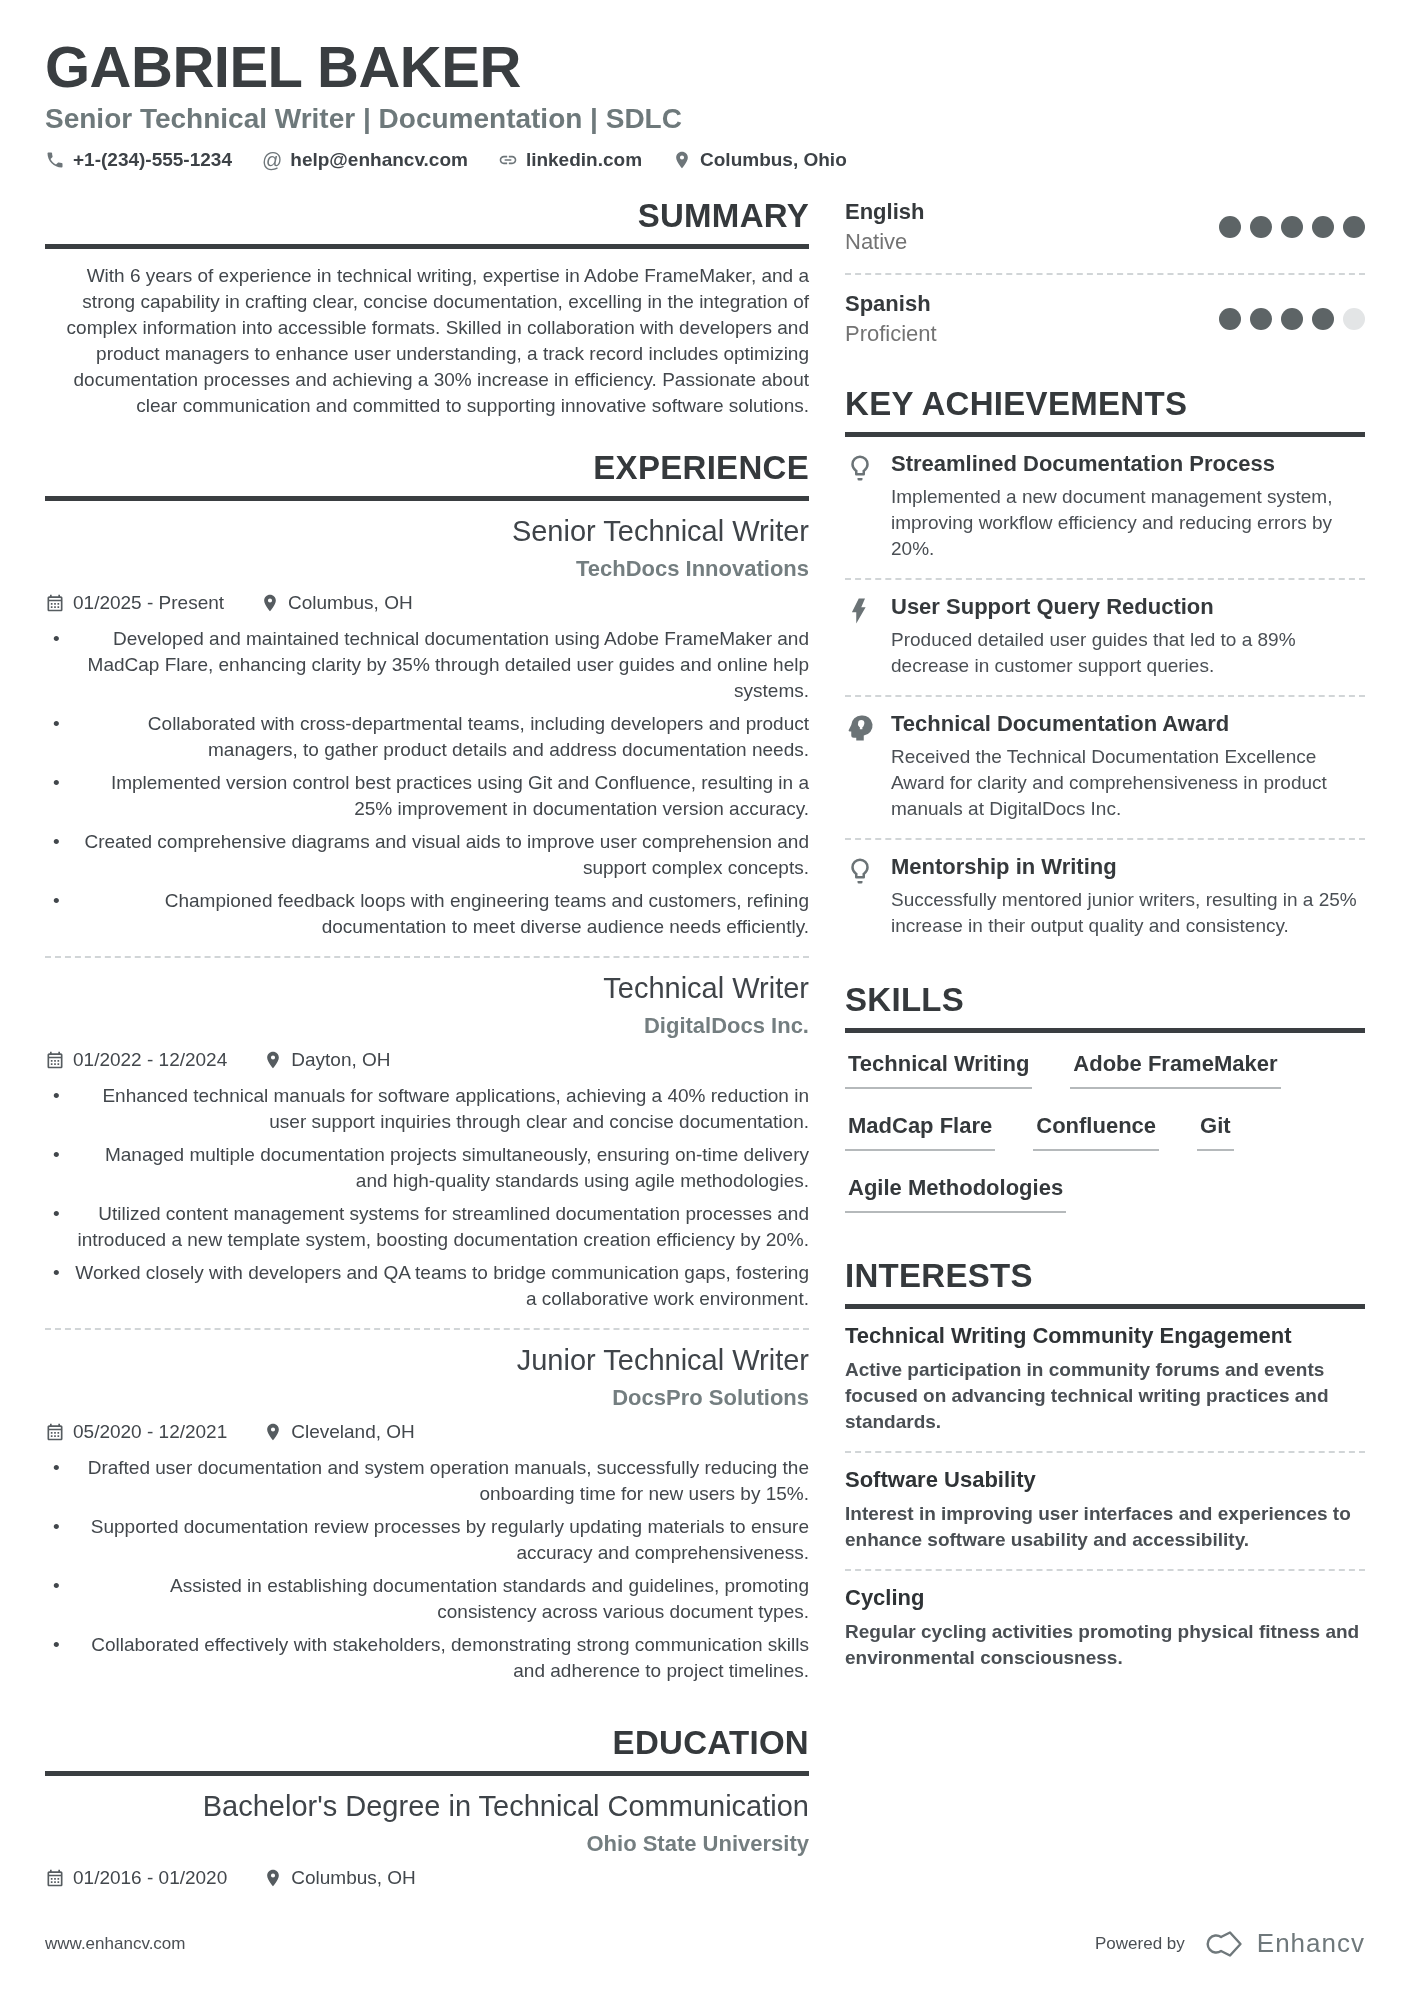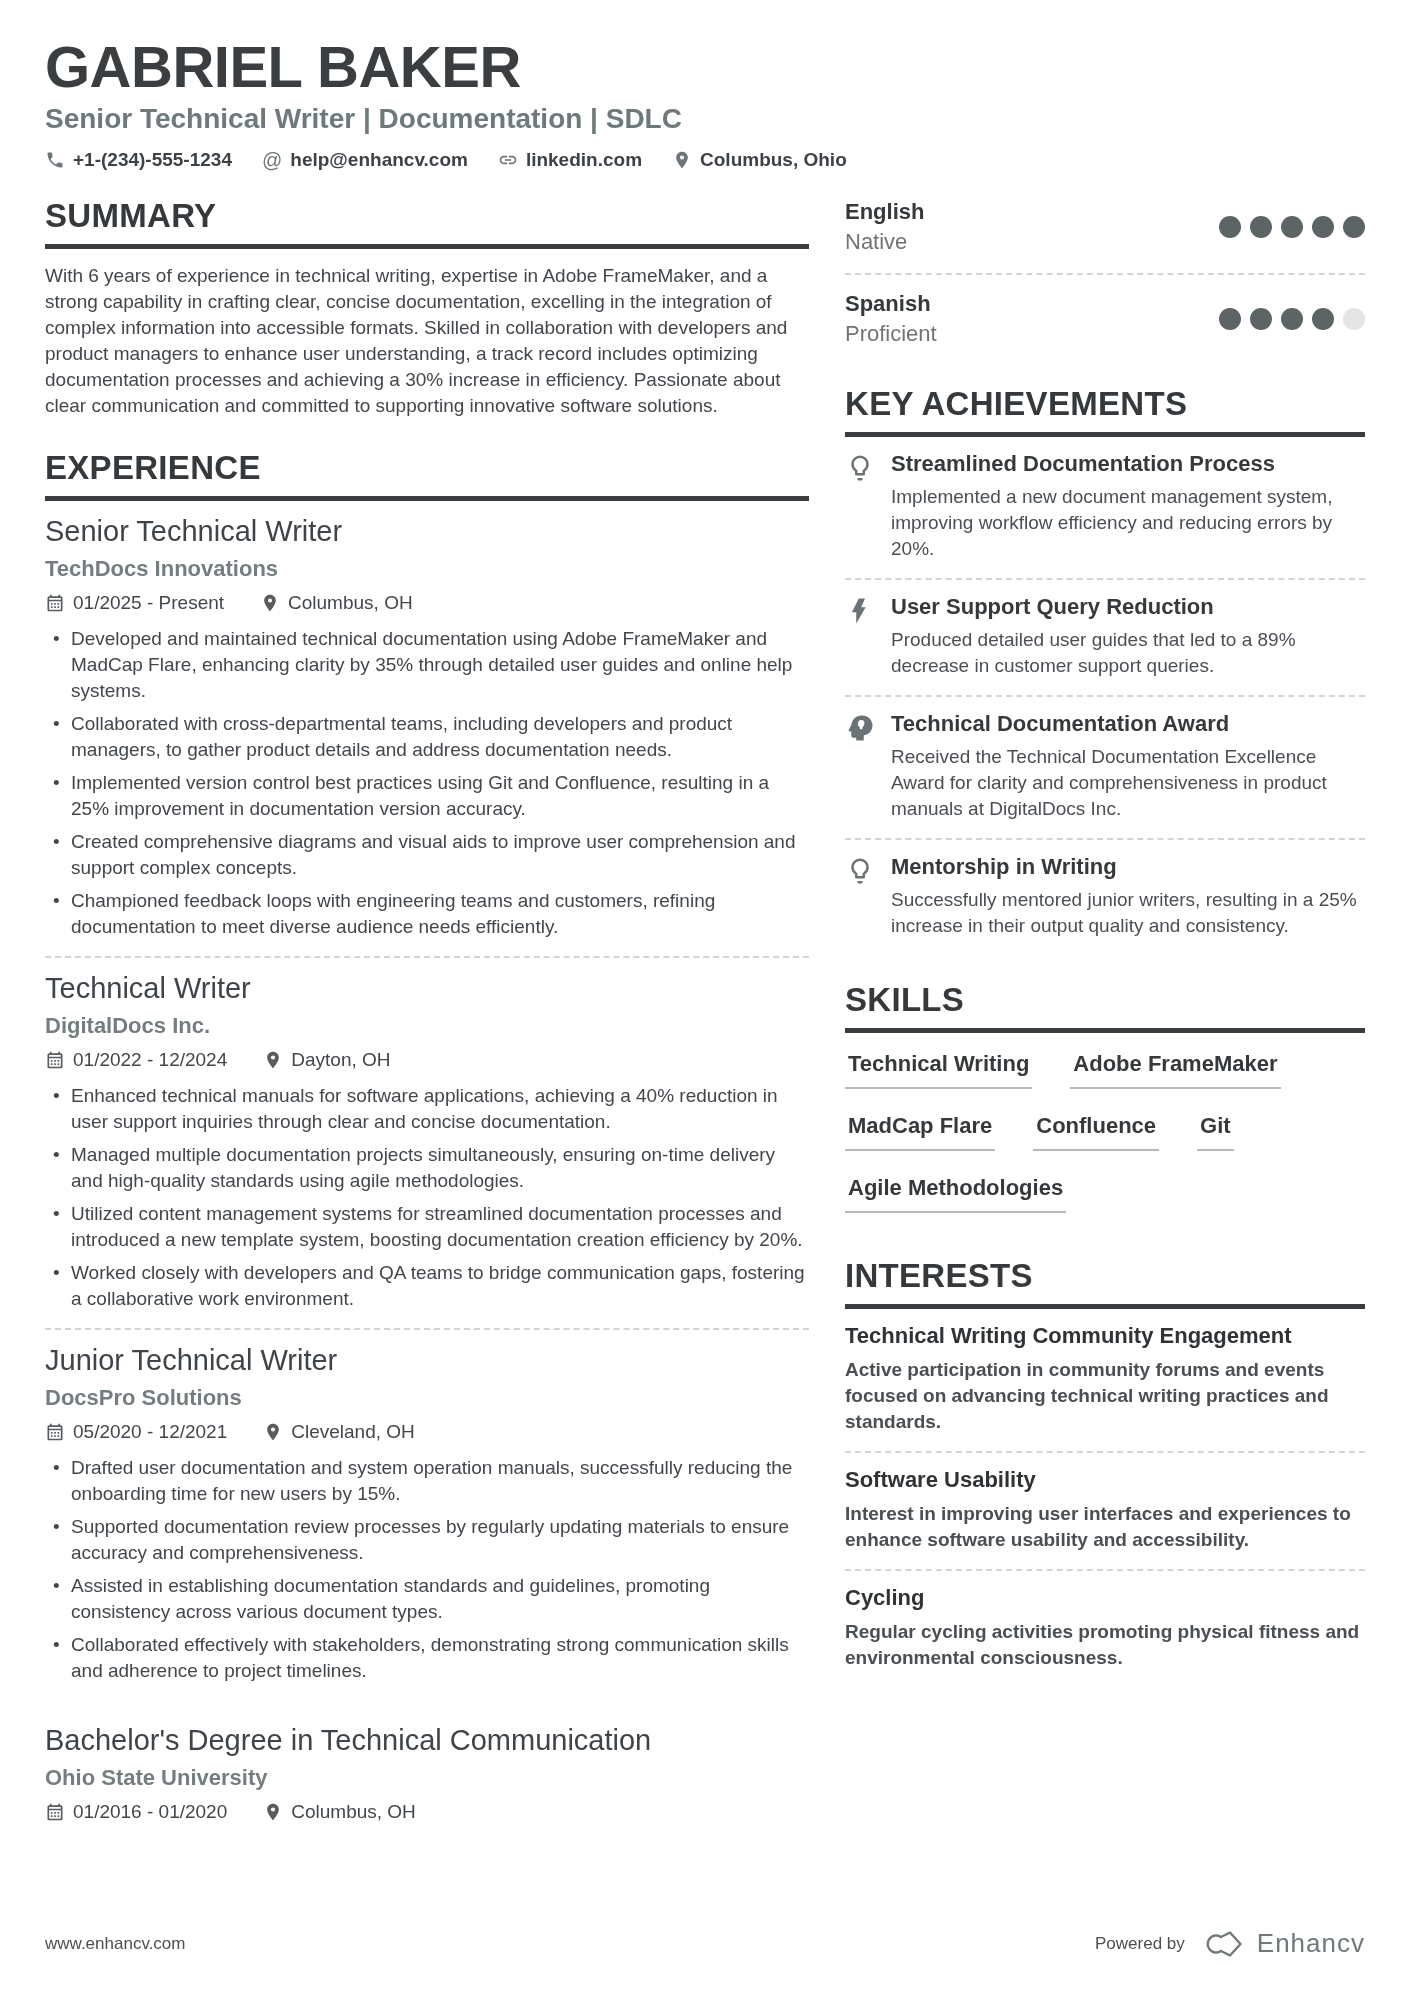--- a/index.html
+++ b/index.html
@@ -22,21 +22,21 @@
   .contact-row {
     display: flex; align-items: center; gap: 30px;
     margin-top: 14px; font-size: 19px; font-weight: 700; color: #3d4247;
   }
   .contact-item { display: flex; align-items: center; gap: 8px; }
   .cicon { width: 20px; height: 20px; fill: #6d7579; flex: none; }
   .at-glyph { font-size: 20px; color: #6d7579; font-weight: 400; line-height: 20px; }
 
   
   .columns { display: flex; gap: 36px; margin-top: 26px; }
-  .col-left  { width: 764px; flex: none; }
+  .col-left  { width: 764px; flex: none; text-align: right; }
   .col-right { width: 520px; flex: none; }
 
   .section-heading {
     font-size: 33px; font-weight: 800; letter-spacing: 0.3px;
     color: #35393c; padding-bottom: 9px;
     border-bottom: 5px solid #3a3e41; margin-bottom: 14px;
   }
   .section { margin-bottom: 30px; }
 
   .body-text { font-size: 19px; line-height: 26px; color: #42474c; }
@@ -215,20 +215,21 @@
           <ul class="bullets">
             <li>Drafted user documentation and system operation manuals, successfully reducing the onboarding time for new users by 15%.</li>
             <li>Supported documentation review processes by regularly updating materials to ensure accuracy and comprehensiveness.</li>
             <li>Assisted in establishing documentation standards and guidelines, promoting consistency across various document types.</li>
             <li>Collaborated effectively with stakeholders, demonstrating strong communication skills and adherence to project timelines.</li>
           </ul>
         </div>
       </div>
 
       <div class="section" style="margin-top:40px;">
+        <div class="section-heading">EDUCATION</div>
         <div class="job-title">Bachelor's Degree in Technical Communication</div>
         <div class="company">Ohio State University</div>
         <div class="meta-row">
           <div class="meta-item">
             <svg class="micon" viewBox="0 0 24 24">
                 <path d="M19 4h-1V2h-2v2H8V2H6v2H5c-1.1 0-2 .9-2 2v14c0 1.1.9 2 2 2h14c1.1 0 2-.9 2-2V6c0-1.1-.9-2-2-2zm0 16H5V10h14v10zM5 8V6h14v2H5zm2 4h2v2H7v-2zm4 0h2v2h-2v-2zm4 0h2v2h-2v-2zm-8 4h2v2H7v-2zm4 0h2v2h-2v-2zm4 0h2v2h-2v-2z"></path>
               </svg>
             <span>01/2016 - 01/2020</span>
           </div>
           <div class="meta-item">

